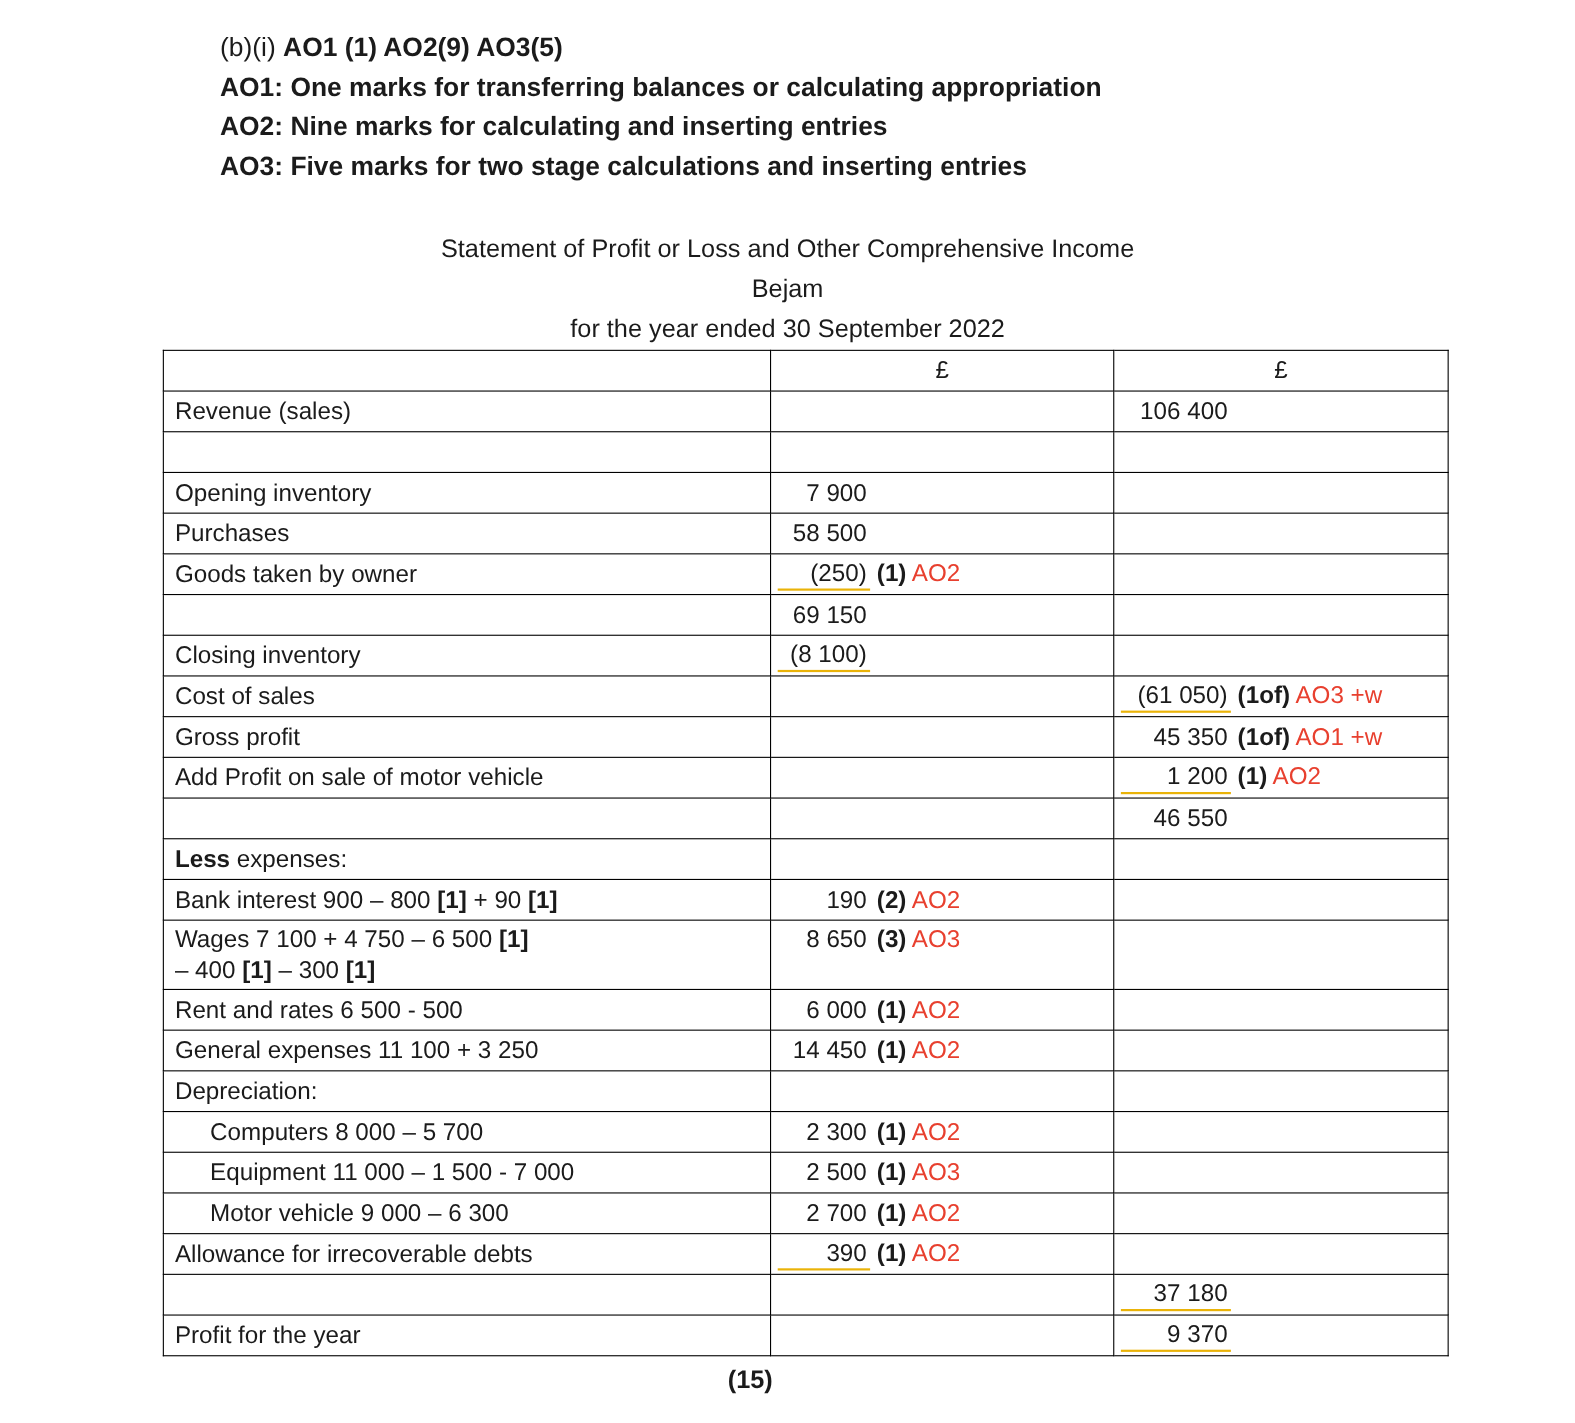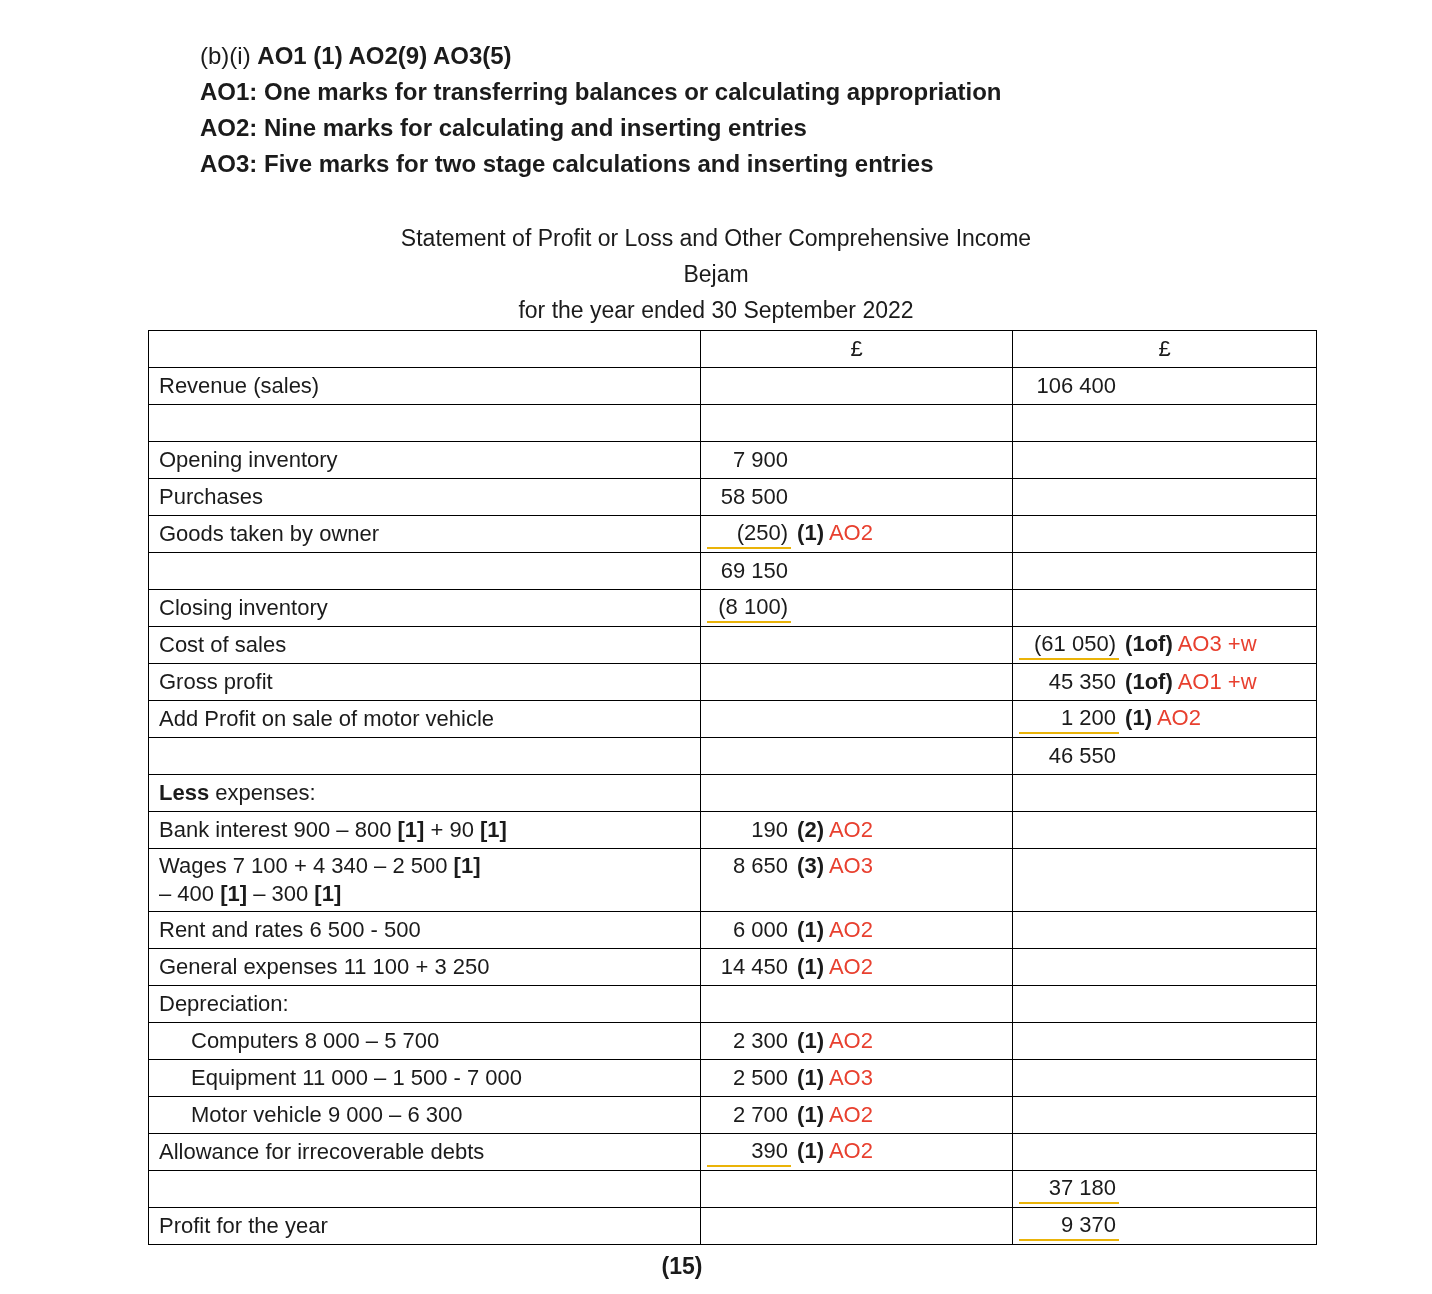--- a/index.html
+++ b/index.html
@@ -4,21 +4,21 @@
 <style>
   * { margin: 0; padding: 0; box-sizing: border-box; }
   html, body { background: #ffffff; }
   body {
     width: 1432px;
     height: 1294px;
     font-family: "Liberation Sans", "DejaVu Sans", sans-serif;
     color: var(--ink, #1b1b1b);
     overflow: hidden;
   }
-  .page { position: relative; width: 1432px; height: 1294px; padding-top: 38px; }
+  .page { position: relative; width: 1432px; height: 1294px; padding-top: 26px; }
 
   
   .header-block { margin-left: 200px; font-size: 24px; line-height: 36px; }
   .b { font-weight: 700; }
 
   
   .title-block { margin-top: 38px; text-align: center; font-size: 23px; line-height: 36px; }
 
   
   table.statement {
@@ -151,21 +151,21 @@
           <td class="c-label"><span class="b">Less</span><span> expenses:</span></td>
           <td class="c1"></td>
           <td class="c2"></td>
         </tr>
         <tr>
           <td class="c-label"><span>Bank interest 900 – 800 </span><span class="b">[1]</span><span> + 90 </span><span class="b">[1]</span></td>
           <td class="c1"><span class="amt">190</span><span class="b"> (2)</span><span class="red"> AO2</span></td>
           <td class="c2"></td>
         </tr>
         <tr class="vtop">
-          <td class="c-label"><span>Wages 7 100 + 4 340 – 2 500 </span><span class="b">[1]</span><br><span>– 400 </span><span class="b">[1]</span><span> – 300 </span><span class="b">[1]</span></td>
+          <td class="c-label"><span>Wages 7 100 + 4 750 – 6 500 </span><span class="b">[1]</span><br><span>– 400 </span><span class="b">[1]</span><span> – 300 </span><span class="b">[1]</span></td>
           <td class="c1"><span class="amt">8 650</span><span class="b"> (3)</span><span class="red"> AO3</span></td>
           <td class="c2"></td>
         </tr>
         <tr>
           <td class="c-label"><span>Rent and rates 6 500 - 500</span></td>
           <td class="c1"><span class="amt">6 000</span><span class="b"> (1)</span><span class="red"> AO2</span></td>
           <td class="c2"></td>
         </tr>
         <tr>
           <td class="c-label"><span>General expenses 11 100 + 3 250</span></td>

